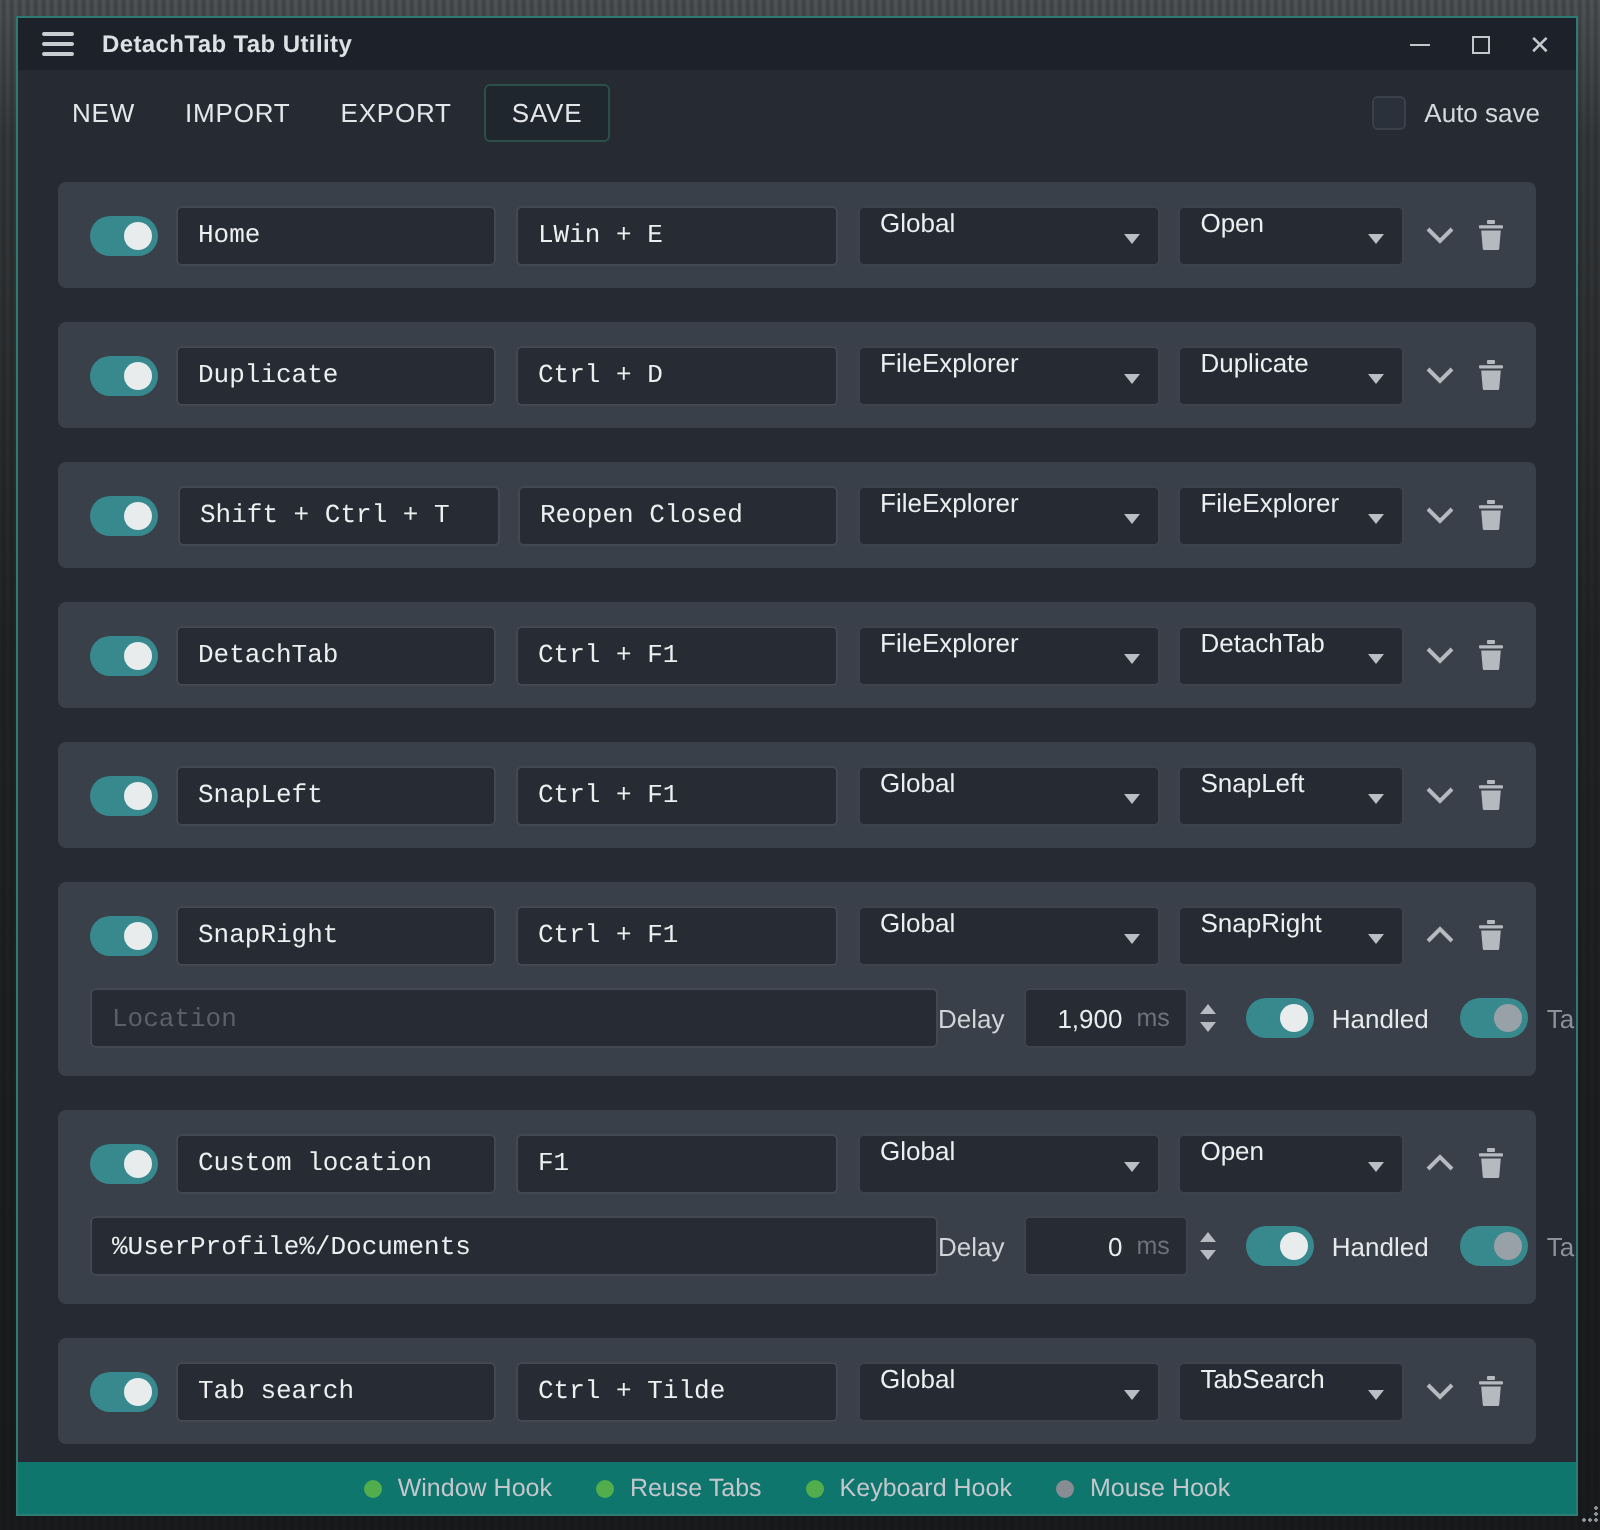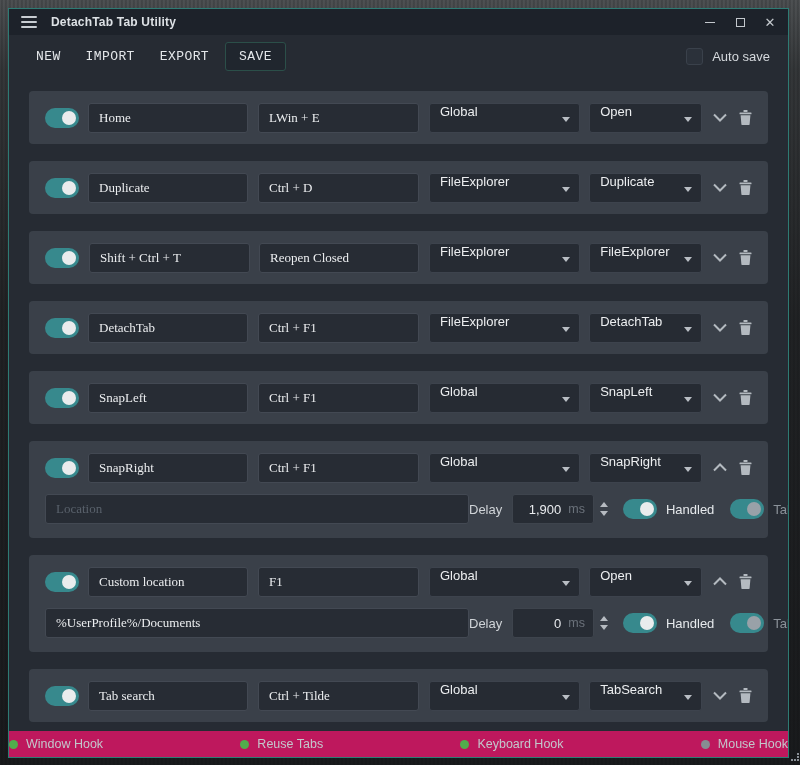--- a/index.html
+++ b/index.html
@@ -24,36 +24,36 @@
   .hamburger i{ display:block; height:2px; background:#c8cdd2; border-radius:1px; }
   .titlebar .title{ margin-left:14px; color:#dde1e5; font-size:12px; font-weight:bold; letter-spacing:0.2px; }
   .win-controls{ margin-left:auto; display:flex; align-items:center; gap:18px; }
   .wc{ color:#c3c8cd; display:inline-flex; align-items:center; justify-content:center; width:12px; height:12px; cursor:pointer; }
   .wc-min i{ display:block; width:10px; height:1px; background:#c3c8cd; }
   .wc-max i{ display:block; width:9px; height:9px; border:1px solid #c3c8cd; }
   .wc-close{ font-size:13px; line-height:1; }
 
   
   .menubar{ height:42px; display:flex; align-items:center; padding:0 18px; flex:none; }
-  .menu-btn{ background:transparent; border:none; color:#e4e7ea; font-family:Liberation Mono, monospace; font-size:13px; letter-spacing:0.4px; padding:6px 9px; margin-right:7px; cursor:pointer; }
+  .menu-btn{ background:transparent; border:none; color:#e4e7ea; font-family:Liberation Sans, sans-serif; font-size:13px; letter-spacing:0.4px; padding:6px 9px; margin-right:7px; cursor:pointer; }
   .menu-btn.save{ border:1px solid #2b4f49; border-radius:3px; background:#20262e; padding:6px 13px; }
   .autosave{ margin-left:auto; display:flex; align-items:center; gap:9px; }
   .checkbox{ width:17px; height:17px; background:#2b313a; border:1px solid #3a414b; border-radius:3px; cursor:pointer; }
   .autosave-label{ color:#d5d9dd; font-size:13px; }
 
   
   .content{ flex:1; padding:14px 20px 0; display:flex; flex-direction:column; gap:17px; overflow:hidden; }
   .row-card{ background:#3a4049; border-radius:4px; flex:none; }
   .row-main{ display:flex; align-items:center; height:53px; padding:0 16px; }
 
   .toggle{ position:relative; width:34px; height:20px; border-radius:10px; background:#37898d; flex:none; cursor:pointer; }
   .toggle .knob{ position:absolute; right:3px; top:3px; width:14px; height:14px; border-radius:50%; background:#e9eced; }
   .toggle.tab .knob{ background:#99a1a8; }
 
-  .field{ height:30px; background:#272c34; border:1px solid #434953; border-radius:3px; color:#eceef0; font-family:Liberation Serif, serif; font-size:13px; padding:0 10px; outline:none; }
+  .field{ height:30px; background:#272c34; border:1px solid #434953; border-radius:3px; color:#eceef0; font-family:Liberation Mono, monospace; font-size:13px; padding:0 10px; outline:none; }
   .field::placeholder{ color:#59616b; }
   .name-field{ width:160px; margin-left:9px; }
   .hotkey-field{ width:161px; margin-left:10px; }
 
   .dropdown{ position:relative; height:30px; background:#262b33; border:1px solid #3d434d; border-radius:3px; display:flex; align-items:center; padding:0 24px 12px 10px; color:#eceef0; font-size:13px; cursor:pointer; white-space:nowrap; overflow:hidden; }
   .scope-dd{ width:162px; margin-left:10px; }
   .action-dd{ width:120px; margin-left:9px; }
   .caret{ position:absolute; right:9px; top:13px; width:0; height:0; border-left:4px solid transparent; border-right:4px solid transparent; border-top:5px solid #b9bec4; }
 
   .icon-btn{ color:#b4bac0; margin-left:11px; cursor:pointer; display:inline-flex; align-items:center; flex:none; }
@@ -69,21 +69,21 @@
   .ms-unit{ color:#6b727b; font-size:12.5px; margin-left:7px; }
   .spin-arrows{ display:flex; flex-direction:column; gap:4px; margin-left:6px; cursor:pointer; }
   .arr-up{ width:0; height:0; border-left:4px solid transparent; border-right:4px solid transparent; border-bottom:5px solid #b6bbc1; }
   .arr-down{ width:0; height:0; border-left:4px solid transparent; border-right:4px solid transparent; border-top:5px solid #b6bbc1; }
   .handled-toggle{ margin-left:15px; }
   .handled-label{ margin-left:9px; color:#e6e9ec; font-size:13px; }
   .tab-toggle{ margin-left:16px; }
   .tab-label{ margin-left:9px; color:#8b929a; font-size:13px; }
 
   
-  .footer{ height:26px; flex:none; background:#be185d; display:flex; align-items:center; justify-content:space-between; gap:22px; }
+  .footer{ height:26px; flex:none; background:#0f766e; display:flex; align-items:center; justify-content:center; gap:22px; }
   .status-item{ display:flex; align-items:center; gap:8px; }
   .dot{ width:9px; height:9px; border-radius:50%; flex:none; }
   .status-label{ color:#c3c7cc; font-size:12.5px; }
 
   .resize-grip{ position:absolute; right:1px; bottom:4px; width:8px; height:8px; cursor:nwse-resize;
     background:
       radial-gradient(circle 1px at 7px 1px, #8a9096 99%, transparent),
       radial-gradient(circle 1px at 7px 4px, #8a9096 99%, transparent),
       radial-gradient(circle 1px at 7px 7px, #8a9096 99%, transparent),
       radial-gradient(circle 1px at 4px 7px, #8a9096 99%, transparent),

